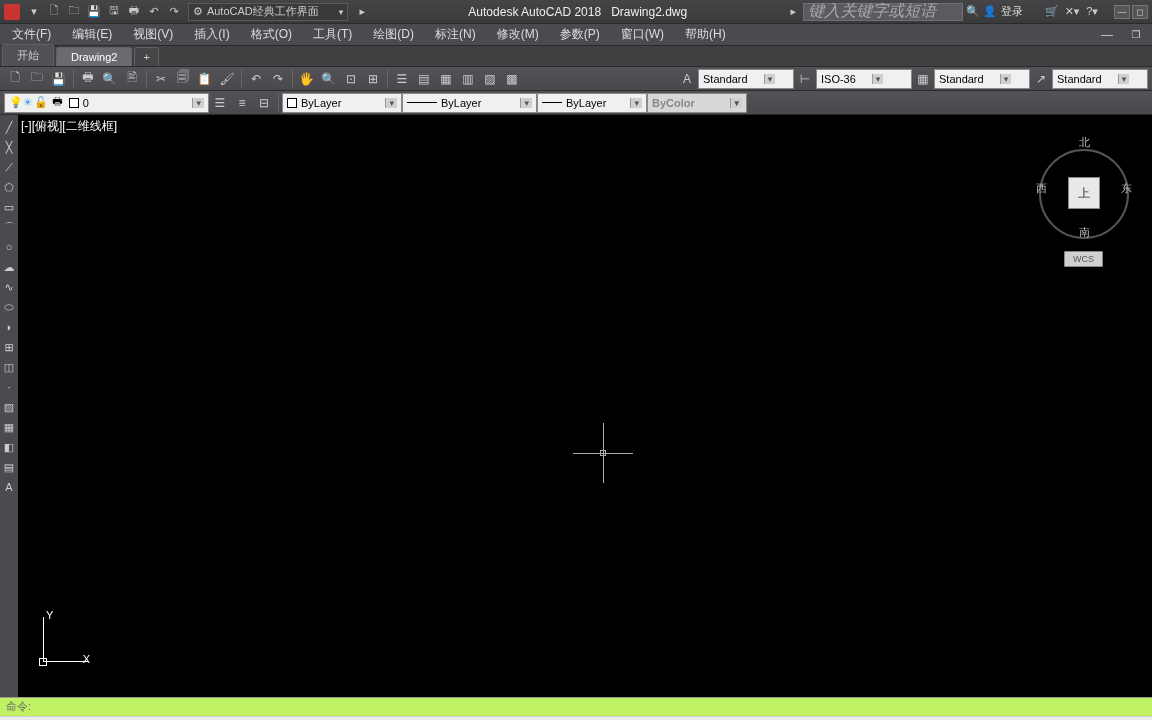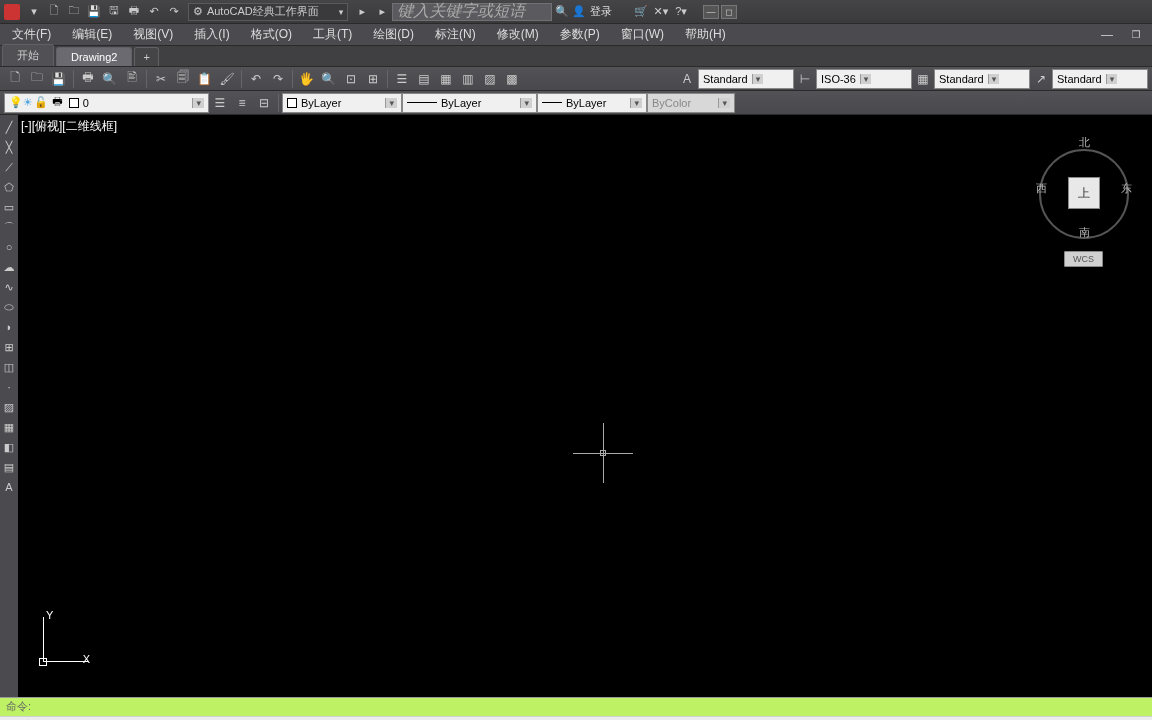--- a/index.html
+++ b/index.html
@@ -19,21 +19,21 @@
 .doctabs { height: 21px; background: #404043; display: flex; align-items: flex-end; padding-left: 2px; border-bottom: 1px solid #2a2a2a; }
 .doctab { padding: 3px 14px; background: #505055; border: 1px solid #606065; border-bottom: none; margin-right: 2px; color: #ccc; font-size: 11px; border-radius: 3px 3px 0 0; cursor: pointer; }
 .doctab.active { background: #6a6a70; color: #fff; }
 .doctab.add { padding: 3px 8px; background: #454548; }
 .toolbar-row { height: 24px; background: linear-gradient(#525257, #48484d); display: flex; align-items: center; padding: 0 4px; border-bottom: 1px solid #2a2a2a; }
 .tool-btn { width: 20px; height: 20px; display: inline-flex; align-items: center; justify-content: center; margin: 0 1px; color: #ccc; font-size: 12px; cursor: pointer; }
 .tool-sep { width: 1px; height: 18px; background: #666; margin: 0 3px; }
 .dd { background: #f0f0f0; border: 1px solid #888; color: #000; font-size: 11px; height: 20px; display: flex; align-items: center; padding: 0 4px; }
 .dd .ar { margin-left: 4px; color: #555; font-size: 9px; background: #d0d0d0; padding: 0 3px; border-left:1px solid #999;}
 .layer-dd { width: 205px; }
-.style-dd { width: 96px; }
+.style-dd { width: 96px; gap: 12px; }
 .main-area { display: flex; height: 582px; }
 .left-toolbar { width: 18px; background: #4a4a4f; display: flex; flex-direction: column; align-items: center; padding-top: 2px; }
 .left-toolbar .tb { width: 16px; height: 18px; display: flex; align-items: center; justify-content: center; margin: 1px 0; font-size: 11px; cursor: pointer; color: #ccc; }
 .viewport-wrap { flex: 1; position: relative; background: #000; }
 .vp-label { position: absolute; top: 3px; left: 3px; color: #fff; font-size: 12px; }
 .crosshair { position: absolute; left: 585px; top: 338px; pointer-events:none;}
 .crosshair::before { content:""; position:absolute; width:60px; height:1px; background:#aaa; left:-30px; top:0;}
 .crosshair::after { content:""; position:absolute; width:1px; height:60px; background:#aaa; top:-30px; left:0;}
 .crosshair .box { position:absolute; width:6px; height:6px; border:1px solid #aaa; left:-3px; top:-3px; }
 .ucs { position: absolute; left: 20px; bottom: 30px; color: #fff; font-size: 11px; }
@@ -67,20 +67,23 @@
   <span class="qat-btn">🖫</span>
   <span class="qat-btn">🖶</span>
   <span class="qat-btn">↶</span>
   <span class="qat-btn">↷</span>
   <div class="workspace-select">
     <span class="gear">⚙</span>
     <span>AutoCAD经典工作界面</span>
     <span style="margin-left:20px;font-size:9px;">▾</span>
   </div>
   <span class="qat-btn">▸</span>
+  <div class="title-center">
+    <span>Autodesk AutoCAD 2018</span>&nbsp;&nbsp;&nbsp;<span>Drawing2.dwg</span>
+  </div>
   <span class="qat-btn">▸</span>
   <div class="search-box">
     <span>键入关键字或短语</span>
   </div>
   <span class="qat-btn">🔍</span>
   <div class="sign-in">
     <span>👤</span>
     <span>登录</span>
   </div>
   <span class="qat-btn" style="margin-left:20px">🛒</span>
@@ -193,21 +196,21 @@
       <span>ByLayer</span>
       <span style="flex:1"></span>
       <span class="ar">▾</span>
   </div>
   <div class="dd" style="width:110px">
     <span class="line-icon" style="width:20px"></span>
       <span>ByLayer</span>
       <span style="flex:1"></span>
       <span class="ar">▾</span>
   </div>
-  <div class="dd" style="width:88px;background:#d8d8d8;color:#888;">
+  <div class="dd" style="width:100px;background:#d8d8d8;color:#888;font-weight:bold;">
     <span>ByColor</span>
       <span style="flex:1"></span>
       <span class="ar">▾</span>
   </div>
 </div>
 
 <div class="main-area">
   <div class="left-toolbar">
     <span class="tb">╱</span>
     <span class="tb">╳</span>

